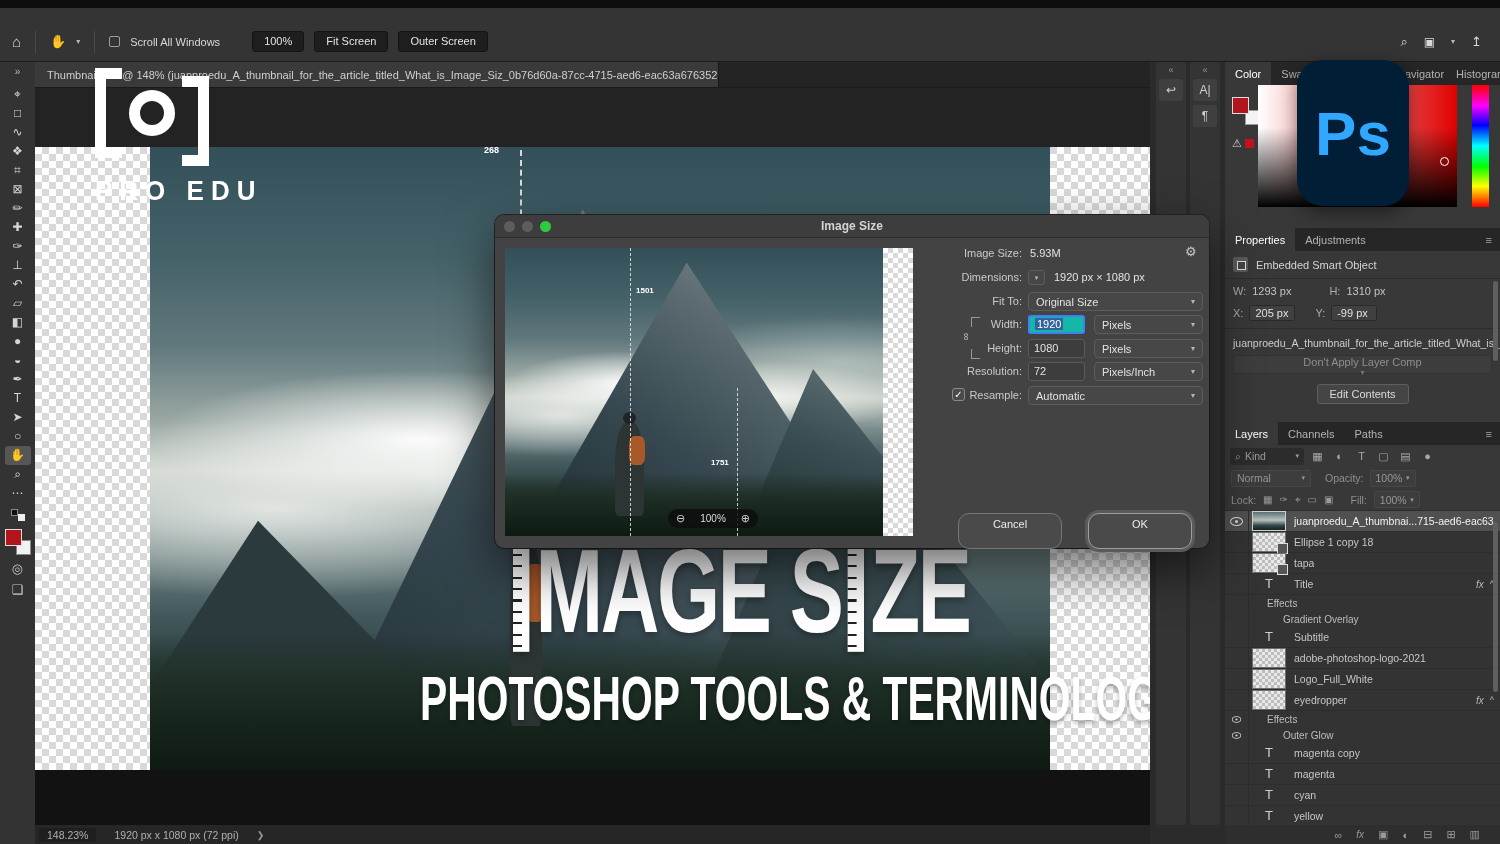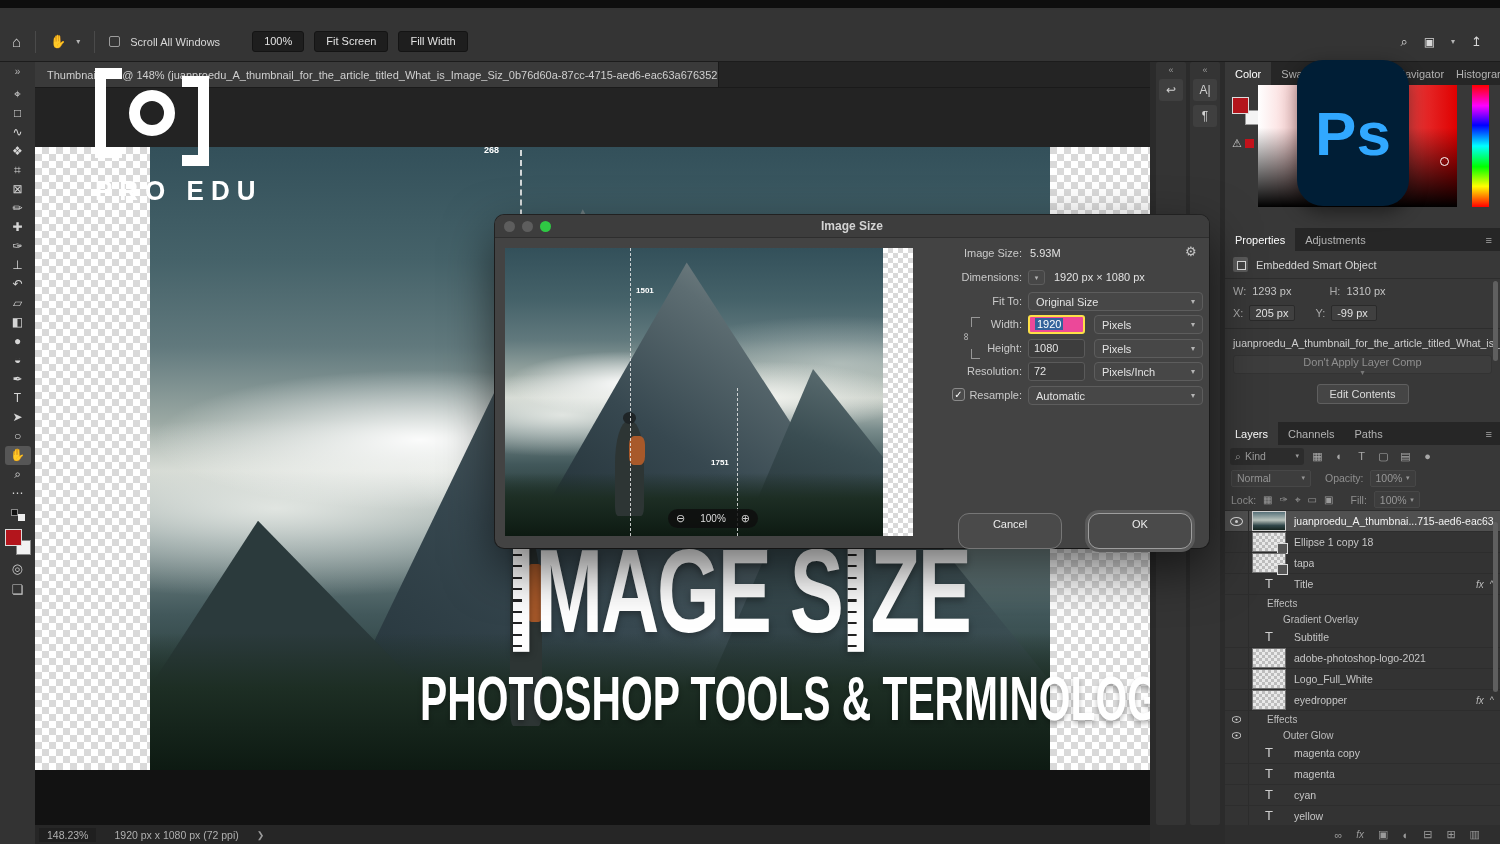--- a/index.html
+++ b/index.html
@@ -125,21 +125,21 @@
     color:#ddd; font-size:10px; }
   #zoom-pill .zi { font-size:11px; color:#cfcfcf; }
 
   .dlg-label { position:absolute; left:430px; width:97px; text-align:right; color:#c9c9c9; font-size:11px; }
   .dlg-value { position:absolute; color:#e2e2e2; font-size:11px; }
   .dd { position:absolute; height:19px; background:#474747; border:1px solid #5d5d5d; border-radius:4px;
     display:flex; align-items:center; justify-content:space-between; padding:0 7px; color:#e2e2e2; font-size:11px;gap:28px; }
   .dd .chev { font-size:8px; color:#b5b5b5; margin-left:6px; }
   .inp { position:absolute; height:19px; background:#3d3d3d; border:1px solid #5a5a5a; border-radius:3px;
     color:#e2e2e2; font-size:11px; line-height:17px; padding-left:5px; width:57px; }
-  .inp.focus { background:#ec4899; border:2px solid #fde047; line-height:15px; }
+  .inp.focus { background:#14b8a6; border:2px solid #3b82f6; line-height:15px; }
   .inp.focus .sel { background:#33639c; color:#fff; padding:0 2px; }
   #dim-chev { position:absolute; left:533px; top:55px; width:17px; height:15px; border:1px solid #5d5d5d;
     border-radius:3px; color:#b5b5b5; font-size:7px; text-align:center; line-height:13px; background:#474747; }
   #dlg-gear { position:absolute; left:690px; top:29px; color:#c6c6c6; font-size:13px; }
   #link-brk { position:absolute; left:466px; top:102px; width:20px; height:42px; }
   #link-brk .h1 { position:absolute; left:10px; top:0; width:9px; height:10px; border-top:1px solid #979797; border-left:1px solid #979797; }
   #link-brk .h2 { position:absolute; left:10px; bottom:0; width:9px; height:10px; border-bottom:1px solid #979797; border-left:1px solid #979797; }
   #link-brk .chain { position:absolute; left:2px; top:14px; color:#c0c0c0; font-size:11px; transform:rotate(90deg); }
   #resample-check { position:absolute; left:457px; top:173px; width:13px; height:13px; background:#4b4b4b;
     border:1px solid #8a8a8a; border-radius:3px; color:#fff; font-size:10px; line-height:12px; text-align:center; }
@@ -254,21 +254,21 @@
   <span class="ob-icon">⌂</span>
   <span class="ob-sep"></span>
   <span class="ob-icon" style="font-size:13px;">✋</span>
   <span class="ob-caret">▾</span>
   <span class="ob-sep"></span>
   <span class="cb"></span>
   <span>Scroll All Windows</span>
   <span style="width:12px"></span>
   <button class="obtn">100%</button>
   <button class="obtn">Fit Screen</button>
-  <button class="obtn">Fill Width</button>
+  <button class="obtn">Outer Screen</button>
   <div id="ob-right">
     <span class="ob-icon" style="font-size:13px;">⌕</span>
     <span class="ob-icon" style="font-size:12px;">▣</span>
     <span class="ob-caret">▾</span>
     <span class="ob-icon" style="font-size:13px;">↥</span>
   </div>
 </div>
 
 <div id="tab-bar">
   <div id="doc-tab">

